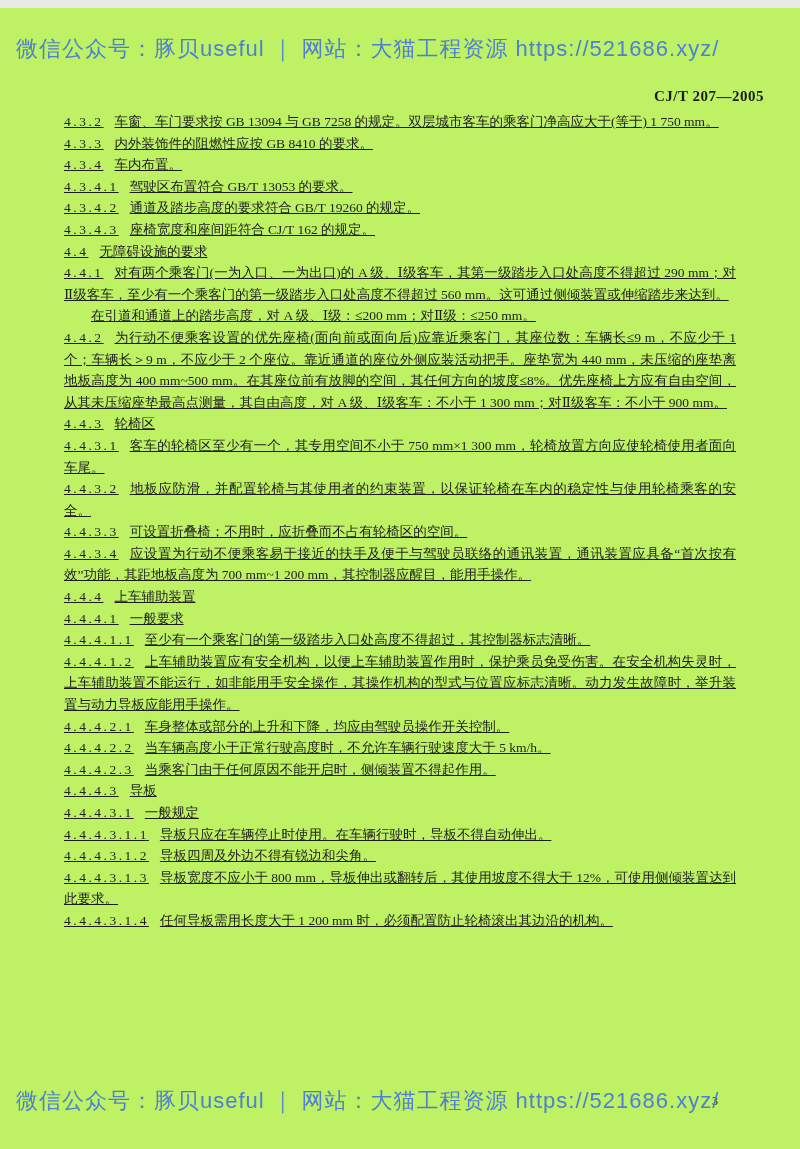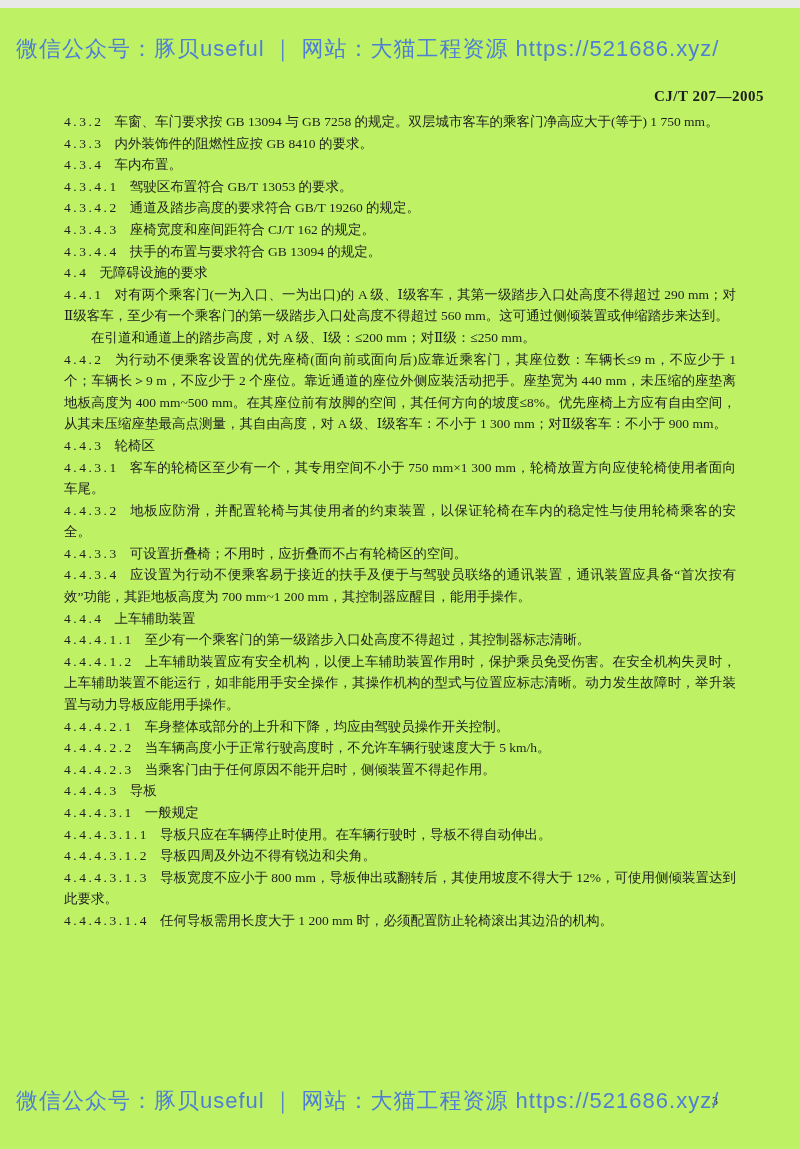--- a/index.html
+++ b/index.html
@@ -29,21 +29,21 @@
     font-weight:bold;
     font-size:15px;
     letter-spacing:.5px;
   }
   .doc-body{
     position:absolute;top:103px;left:64px;width:672px;
     font-size:13.5px;
     line-height:21.6px;
     text-align:justify;
   }
-  .doc-body p{margin:0;}
+  .doc-body p{margin:0;text-decoration:underline;}
   .clause-num{
     letter-spacing:2.5px;
     margin-right:11px;
     white-space:nowrap;
   }
   p.indent{text-indent:2em;}
   .page-num{
     position:absolute;top:1086px;left:712px;
     font-size:12px;color:#161616;
   }
@@ -63,21 +63,20 @@
   <p><span class="clause-num">4.3.3</span><span>内外装饰件的阻燃性应按 GB 8410 的要求。</span></p>
 
   <p><span class="clause-num">4.3.4</span><span>车内布置。</span></p>
 
   <p><span class="clause-num">4.3.4.1</span><span>驾驶区布置符合 GB/T 13053 的要求。</span></p>
 
   <p><span class="clause-num">4.3.4.2</span><span>通道及踏步高度的要求符合 GB/T 19260 的规定。</span></p>
 
   <p><span class="clause-num">4.3.4.3</span><span>座椅宽度和座间距符合 CJ/T 162 的规定。</span></p>
 
-  <p><span class="clause-num">4.3.4.4</span><span>扶手的布置与要求符合 GB 13094 的规定。</span></p>
 
   <p><span class="clause-num">4.4</span><span>无障碍设施的要求</span></p>
 
   <p><span class="clause-num">4.4.1</span><span>对有两个乘客门(一为入口、一为出口)的 A 级、Ⅰ级客车，其第一级踏步入口处高度不得超过 290 mm；对Ⅱ级客车，至少有一个乘客门的第一级踏步入口处高度不得超过 560 mm。这可通过侧倾装置或伸缩踏步来达到。</span></p>
 
   <p class="indent"><span>在引道和通道上的踏步高度，对 A 级、Ⅰ级：≤200 mm；对Ⅱ级：≤250 mm。</span></p>
 
   <p><span class="clause-num">4.4.2</span><span>为行动不便乘客设置的优先座椅(面向前或面向后)应靠近乘客门，其座位数：车辆长≤9 m，不应少于 1 个；车辆长＞9 m，不应少于 2 个座位。靠近通道的座位外侧应装活动把手。座垫宽为 440 mm，未压缩的座垫离地板高度为 400 mm~500 mm。在其座位前有放脚的空间，其任何方向的坡度≤8%。优先座椅上方应有自由空间，从其未压缩座垫最高点测量，其自由高度，对 A 级、Ⅰ级客车：不小于 1 300 mm；对Ⅱ级客车：不小于 900 mm。</span></p>
 
   <p><span class="clause-num">4.4.3</span><span>轮椅区</span></p>
@@ -85,20 +84,21 @@
   <p><span class="clause-num">4.4.3.1</span><span>客车的轮椅区至少有一个，其专用空间不小于 750 mm×1 300 mm，轮椅放置方向应使轮椅使用者面向车尾。</span></p>
 
   <p><span class="clause-num">4.4.3.2</span><span>地板应防滑，并配置轮椅与其使用者的约束装置，以保证轮椅在车内的稳定性与使用轮椅乘客的安全。</span></p>
 
   <p><span class="clause-num">4.4.3.3</span><span>可设置折叠椅；不用时，应折叠而不占有轮椅区的空间。</span></p>
 
   <p><span class="clause-num">4.4.3.4</span><span>应设置为行动不便乘客易于接近的扶手及便于与驾驶员联络的通讯装置，通讯装置应具备“首次按有效”功能，其距地板高度为 700 mm~1 200 mm，其控制器应醒目，能用手操作。</span></p>
 
   <p><span class="clause-num">4.4.4</span><span>上车辅助装置</span></p>
 
+  <p><span class="clause-num">4.4.4.1</span><span>一般要求</span></p>
 
   <p><span class="clause-num">4.4.4.1.1</span><span>至少有一个乘客门的第一级踏步入口处高度不得超过，其控制器标志清晰。</span></p>
 
   <p><span class="clause-num">4.4.4.1.2</span><span>上车辅助装置应有安全机构，以便上车辅助装置作用时，保护乘员免受伤害。在安全机构失灵时，上车辅助装置不能运行，如非能用手安全操作，其操作机构的型式与位置应标志清晰。动力发生故障时，举升装置与动力导板应能用手操作。</span></p>
 
 
   <p><span class="clause-num">4.4.4.2.1</span><span>车身整体或部分的上升和下降，均应由驾驶员操作开关控制。</span></p>
 
   <p><span class="clause-num">4.4.4.2.2</span><span>当车辆高度小于正常行驶高度时，不允许车辆行驶速度大于 5 km/h。</span></p>
 

